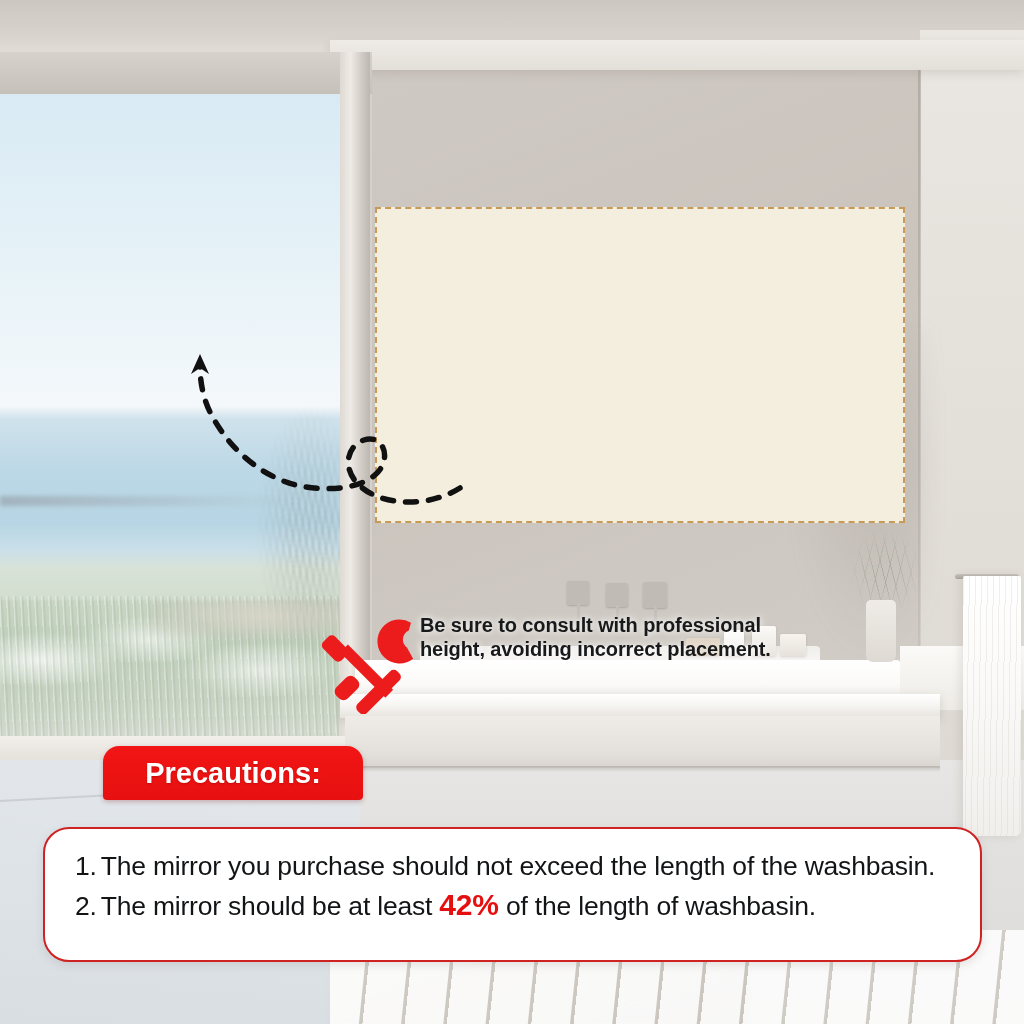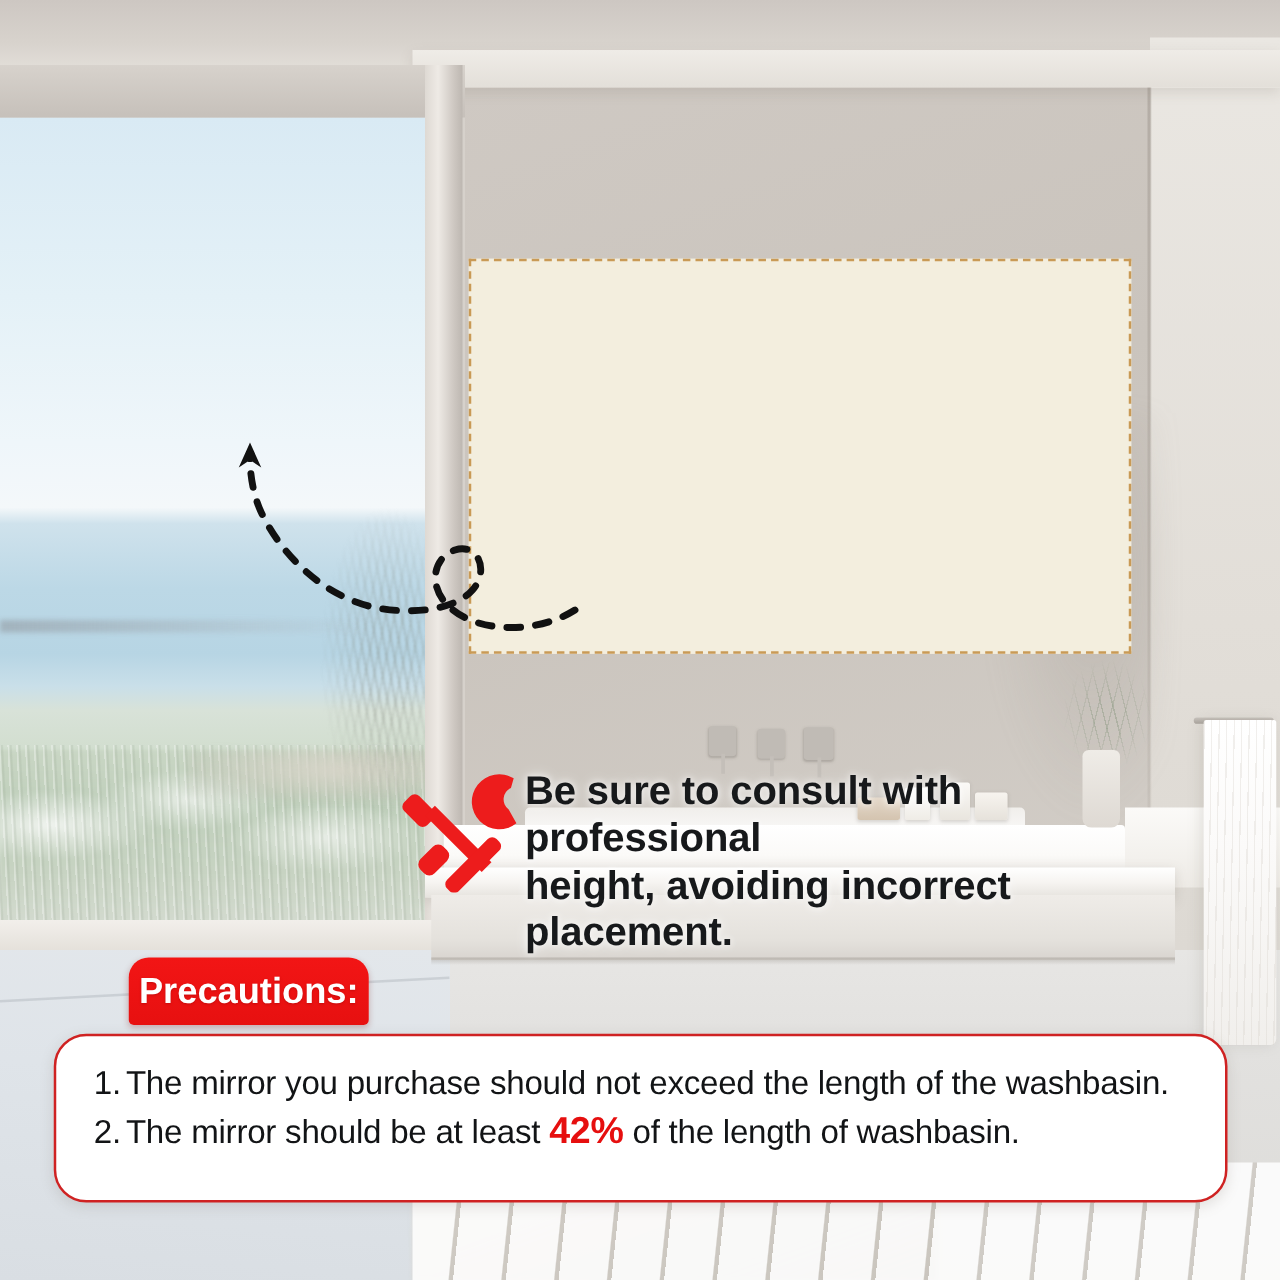--- a/index.html
+++ b/index.html
@@ -230,28 +230,28 @@
   
   .callout{
     position:absolute;
     font-weight:700;
     color:#17191b;
     line-height:1.18;
     letter-spacing:-.1px;
     text-shadow:0 0 6px rgba(255,255,255,.85),0 0 12px rgba(255,255,255,.6);
   }
   #callout-1{left:30px;top:250px;width:360px;font-size:25px;}
-  #callout-2{left:420px;top:614px;width:470px;font-size:32px;}
+  #callout-2{left:420px;top:614px;width:470px;font-size:20px;}
 
   
   #tool-icon{left:320px;top:614px;width:112px;height:100px;}
 
   
   #precautions-badge{
-    left:103px;top:766px;width:192px;height:54px;
+    left:103px;top:746px;width:260px;height:54px;
     background:linear-gradient(180deg,#f21515 0%,#e71010 100%);
     border-radius:16px 16px 4px 4px;
     box-shadow:0 2px 5px rgba(120,0,0,.25);
     z-index:6;
   }
   #precautions-badge span{
     display:block;text-align:center;line-height:54px;
     color:#fff;font-size:29px;font-weight:700;
     text-shadow:0 1px 2px rgba(150,0,0,.45);
   }

